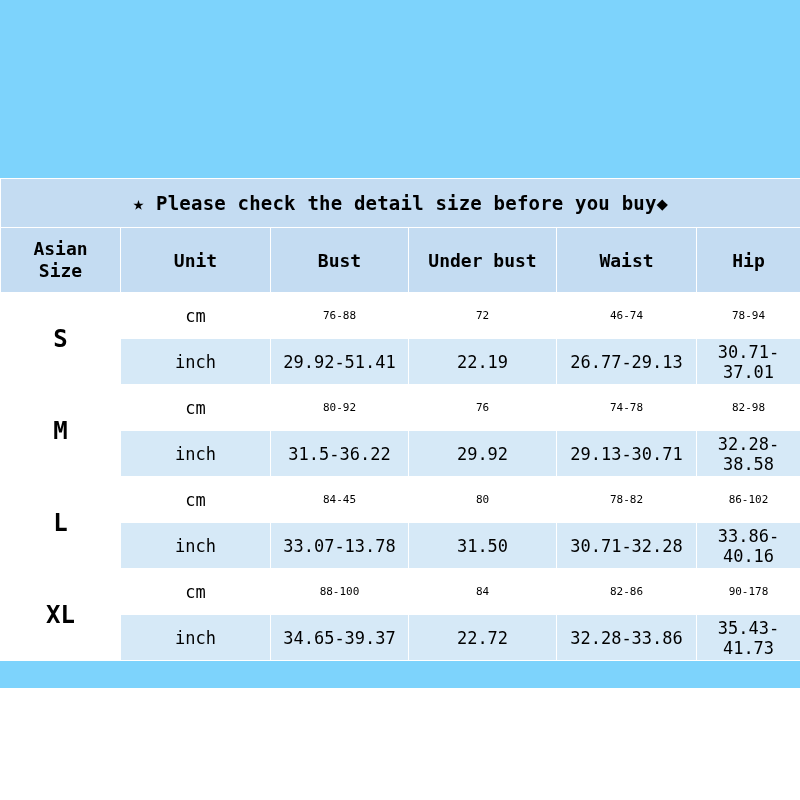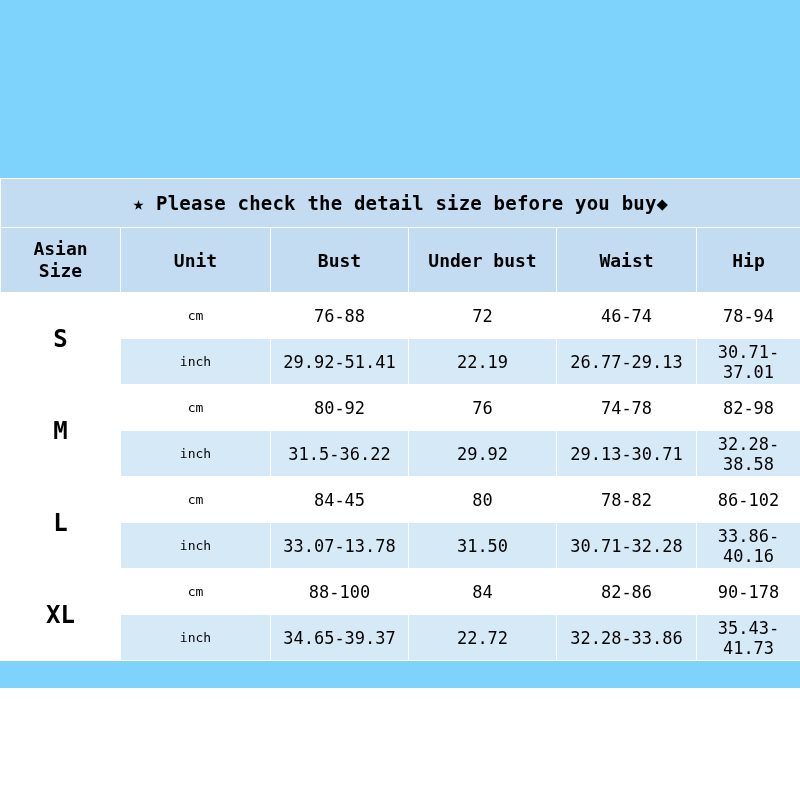--- a/index.html
+++ b/index.html
@@ -55,28 +55,28 @@
     text-align: center;
   }
   .size-cell {
     background: #ffffff;
     font-size: 24px;
     font-weight: bold;
   }
   .row-cm {
     background: #ffffff;
     height: 43px;
-    font-size: 17px;
+    font-size: 11px;
   }
   .row-inch {
     background: #d6e9f7;
     height: 43px;
     font-size: 17px;
   }
-  .unit-cell { font-size: 13px; }
+  .unit-cell { font-size: 17px; }
   .star { font-size: 19px; }
 </style>
 </head>
 <body>
 
 <div id="page">
 
   <div class="table-wrap">
     <table class="size-table">
       <colgroup>

